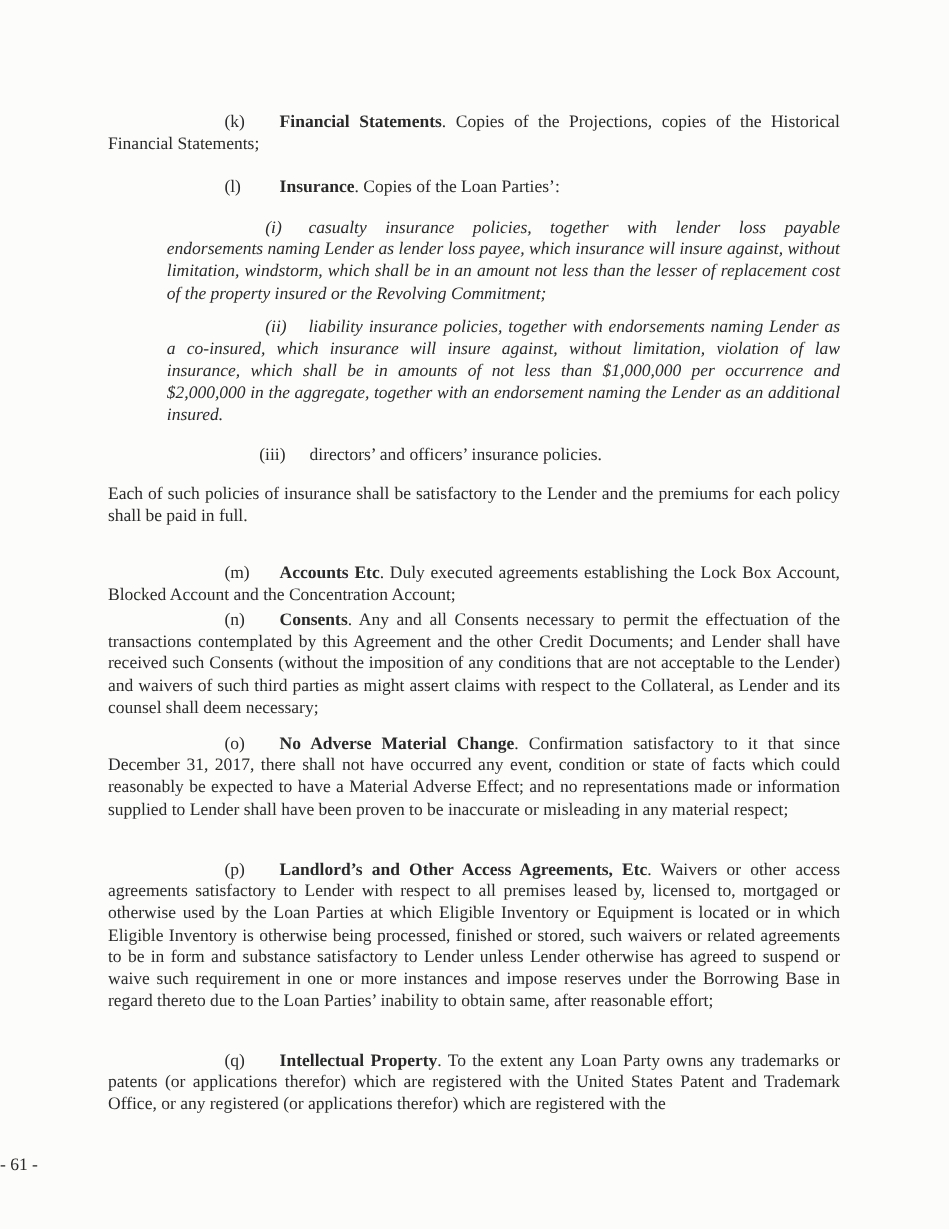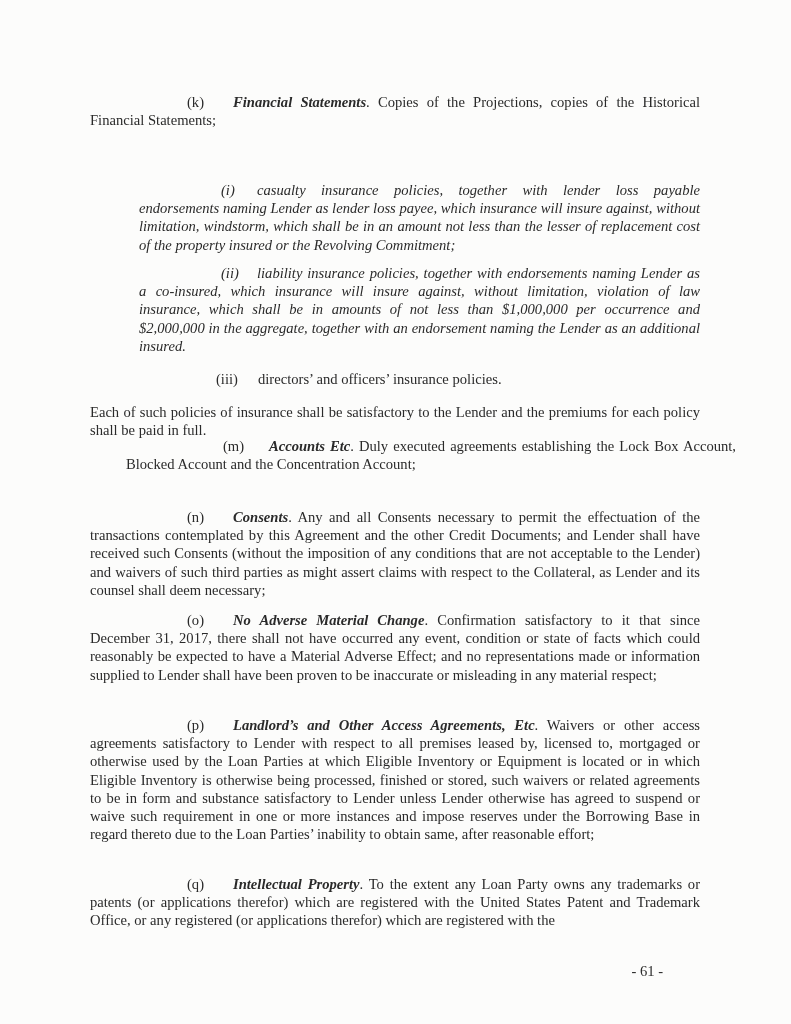--- a/index.html
+++ b/index.html
@@ -16,51 +16,54 @@
     font-size: 14.6px; line-height: 18.2px;
     text-align: justify;
   }
   .text.sub { left: 139px; width: 561px; }
   .ind { display: inline-block; width: 97px; }
   .ind-sub { display: inline-block; width: 82px; }
   .ind-sub2 { display: inline-block; width: 77px; }
   .lbl { display: inline-block; width: 46px; }
   .lbl-sub { display: inline-block; width: 36px; }
   .lbl-sub2 { display: inline-block; width: 42px; }
-  .head { font-weight: bold; font-style: italic; }
+  .head { font-weight: bold; }
   .footer {
-    position: absolute; top: 963px; left: 0; width: 663px; text-align: right;
+    position: absolute; top: 963px; left: 0; width: 663px; text-align: left;
     font-size: 14.6px;
   }
 </style>
 </head>
 <body>
 
 <div class="page">
 
   <div class="text" style="top:93px;">
     <span class="ind"></span><span class="lbl">(k)</span><span class="head">Financial Statements</span><span>.  Copies of the Projections, copies of the Historical Financial Statements;</span>
   </div>
 
+  <div class="text" style="top:147px;">
+    <span class="ind"></span><span class="lbl">(l)</span><span class="head">Insurance</span><span>.  Copies of the Loan Parties’:</span>
+  </div>
 
   <div class="text sub" style="top:181px;font-style:italic;">
     <span class="ind-sub"></span><span class="lbl-sub">(i)</span><span>casualty insurance policies, together with lender loss payable endorsements naming Lender as lender loss payee, which insurance will insure against, without limitation, windstorm, which shall be in an amount not less than the lesser of replacement cost of the property insured or the Revolving Commitment;</span>
   </div>
 
   <div class="text sub" style="top:264px;font-style:italic;">
     <span class="ind-sub"></span><span class="lbl-sub">(ii)</span><span>liability insurance policies, together with endorsements naming Lender as a co-insured, which insurance will insure against, without limitation, violation of law insurance, which shall be in amounts of not less than $1,000,000 per occurrence and $2,000,000 in the aggregate, together with an endorsement naming the Lender as an additional insured.</span>
   </div>
 
   <div class="text sub" style="top:370px;">
     <span class="ind-sub2"></span><span class="lbl-sub2">(iii)</span><span>directors’ and officers’ insurance policies.</span>
   </div>
 
   <div class="text" style="top:403px;">Each of such policies of insurance shall be satisfactory to the Lender and the premiums for each policy shall be paid in full.</div>
 
-  <div class="text" style="top:437px;margin-left:36px;">
+  <div class="text" style="top:469px;">
     <span class="ind"></span><span class="lbl">(m)</span><span class="head">Accounts Etc</span><span>.  Duly executed agreements establishing the Lock Box Account, Blocked Account and the Concentration Account;</span>
   </div>
 
   <div class="text" style="top:508px;">
     <span class="ind"></span><span class="lbl">(n)</span><span class="head">Consents</span><span>.  Any and all Consents necessary to permit the effectuation of the transactions contemplated by this Agreement and the other Credit Documents; and Lender shall have received such Consents (without the imposition of any conditions that are not acceptable to the Lender) and waivers of such third parties as might assert claims with respect to the Collateral, as Lender and its counsel shall deem necessary;</span>
   </div>
 
   <div class="text" style="top:611px;">
     <span class="ind"></span><span class="lbl">(o)</span><span class="head">No Adverse Material Change</span><span>.  Confirmation satisfactory to it that since December 31, 2017, there shall not have occurred any event, condition or state of facts which could reasonably be expected to have a Material Adverse Effect; and no representations made or information supplied to Lender shall have been proven to be inaccurate or misleading in any material respect;</span>
   </div>

